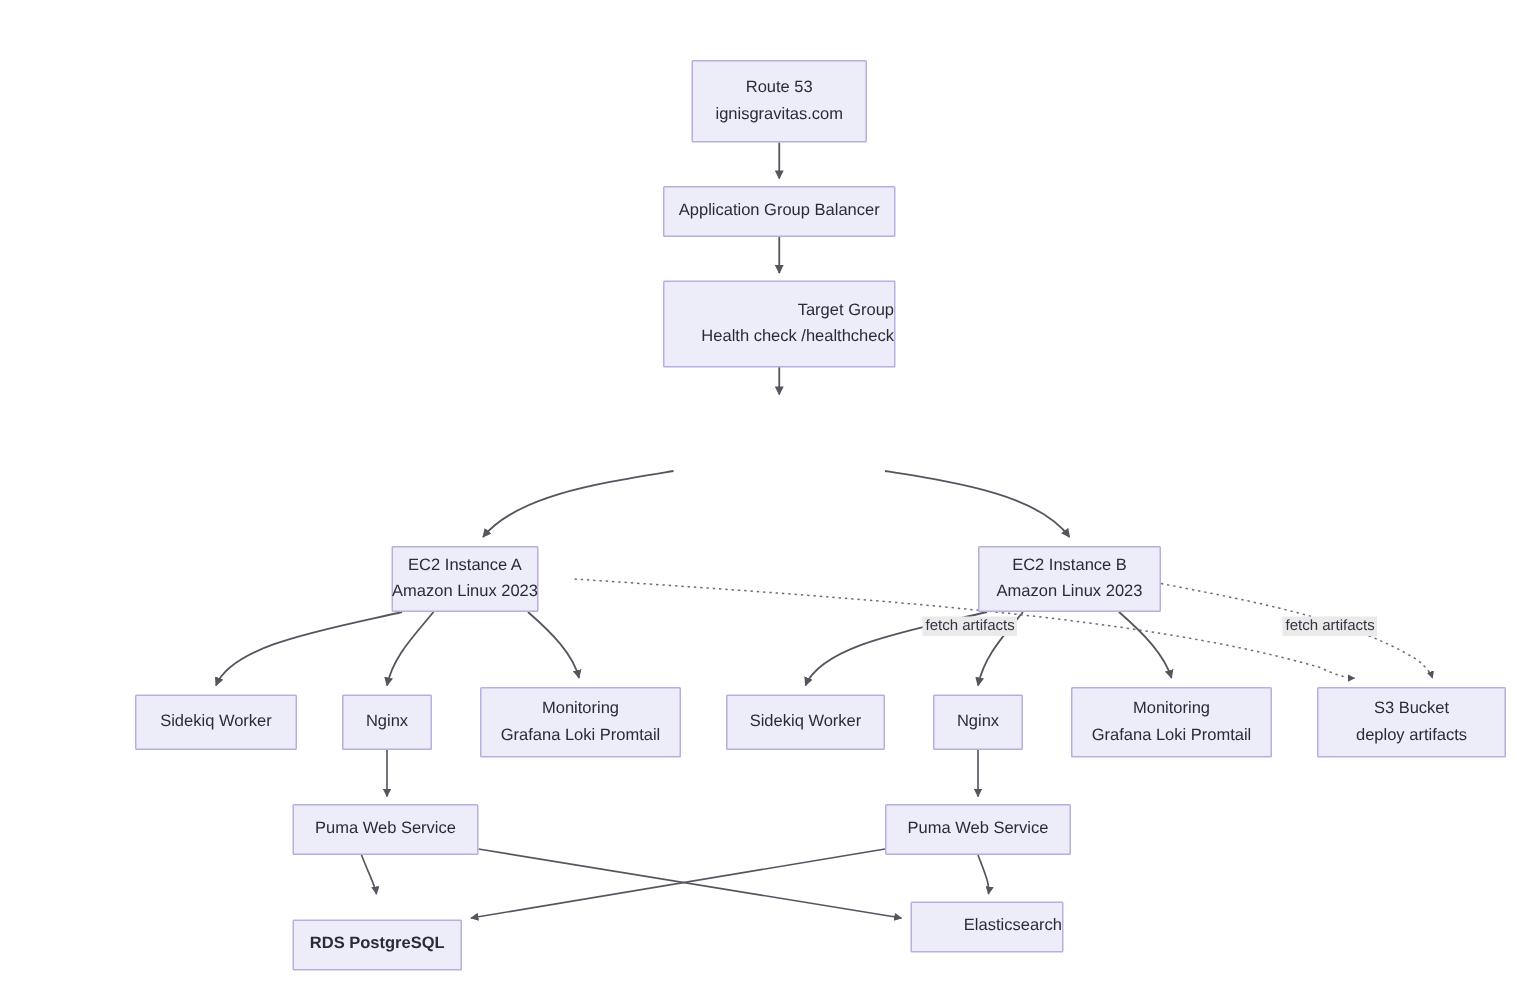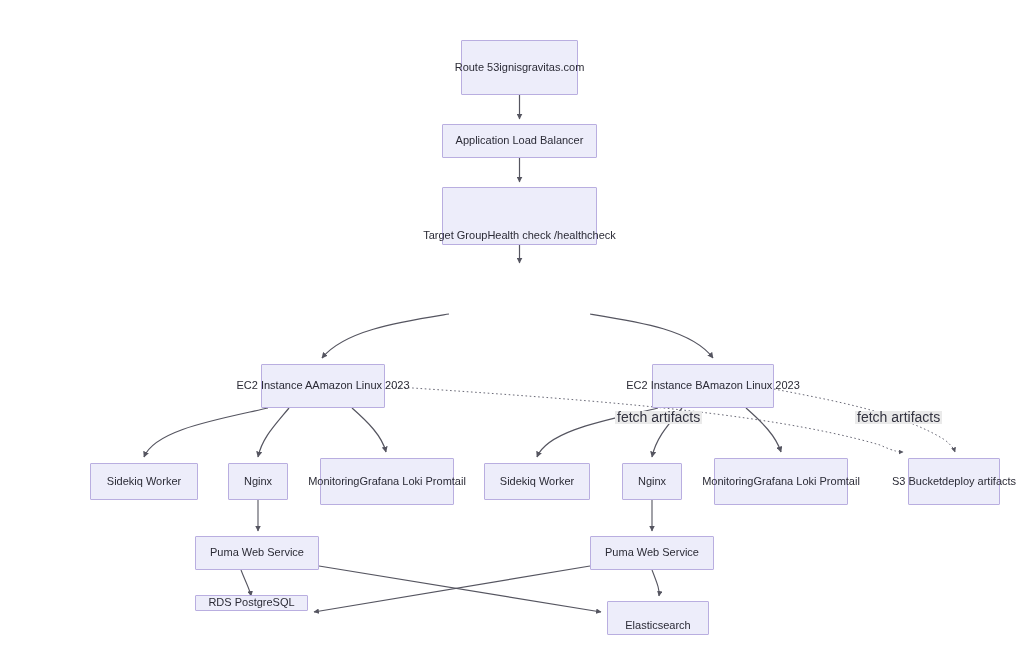--- a/index.html
+++ b/index.html
@@ -28,40 +28,40 @@
     height: 661px;
     pointer-events: none;
   }
   .node {
     position: absolute;
     box-sizing: border-box;
     background: #ededfa;
     border: 1px solid #b9aee0;
     border-radius: 1px;
     display: flex;
-    flex-direction: row;
+    flex-direction: column;
     align-items: center;
     justify-content: center;
     color: #2b2b36;
     font-family: "Liberation Sans", sans-serif;
     font-size: 11px;
     line-height: 1.55;
     text-align: center;
     z-index: 2;
   }
   .node .line {
     display: block;
     white-space: nowrap;
   }
   .edge-label {
     position: absolute;
     background: #eaeaea;
     color: #333340;
     font-family: "Liberation Sans", sans-serif;
-    font-size: 14px;
+    font-size: 10px;
     line-height: 13px;
     padding: 0 2px;
     white-space: nowrap;
     z-index: 3;
   }
 </style>
 </head>
 <body>
 
 <div id="diagram-root">
@@ -119,30 +119,30 @@
       <path d="M 774 389 C 830 400 900 412 945 440 C 952 446 954 449 955 452" marker-end="url(#arrow-dot)"></path>
     </g>
   </svg>
 
   <div class="node" style="left:461px; top:40px; width:117px; height:55px;">
     <span class="line">Route 53</span>
     <span class="line">ignisgravitas.com</span>
   </div>
 
   <div class="node" style="left:442px; top:124px; width:155px; height:34px;">
-    <span class="line">Application Load Balancer</span>
+    <span class="line">Application Group Balancer</span>
   </div>
 
   <div class="node" style="left:442px; top:187px; width:155px; height:58px;align-items:flex-end;">
     <span class="line">Target Group</span>
     <span class="line">Health check /healthcheck</span>
   </div>
 
 
-  <div class="node" style="left:261px; top:364px; width:124px; height:44px;">
+  <div class="node" style="left:261px; top:364px; width:98px; height:44px;">
     <span class="line">EC2 Instance A</span>
     <span class="line">Amazon Linux 2023</span>
   </div>
 
   <div class="node" style="left:652px; top:364px; width:122px; height:44px;">
     <span class="line">EC2 Instance B</span>
     <span class="line">Amazon Linux 2023</span>
   </div>
 
   <div class="node" style="left:90px; top:463px; width:108px; height:37px;">
@@ -164,34 +164,34 @@
 
   <div class="node" style="left:622px; top:463px; width:60px; height:37px;">
     <span class="line">Nginx</span>
   </div>
 
   <div class="node" style="left:714px; top:458px; width:134px; height:47px;">
     <span class="line">Monitoring</span>
     <span class="line">Grafana Loki Promtail</span>
   </div>
 
-  <div class="node" style="left:908px; top:458px; width:92px; height:47px;">
+  <div class="node" style="left:878px; top:458px; width:126px; height:47px;">
     <span class="line">S3 Bucket</span>
     <span class="line">deploy artifacts</span>
   </div>
 
   <div class="node" style="left:195px; top:536px; width:124px; height:34px;">
     <span class="line">Puma Web Service</span>
   </div>
 
   <div class="node" style="left:590px; top:536px; width:124px; height:34px;">
     <span class="line">Puma Web Service</span>
   </div>
 
-  <div class="node" style="left:195px; top:595px; width:113px; height:16px;">
+  <div class="node" style="left:195px; top:613px; width:113px; height:34px;font-weight:bold;">
     <span class="line">RDS PostgreSQL</span>
   </div>
 
   <div class="node" style="left:607px; top:601px; width:102px; height:34px;align-items:flex-end;">
     <span class="line">Elasticsearch</span>
   </div>
 
   <div class="edge-label" style="left:615px; top:411px;">fetch artifacts</div>
   <div class="edge-label" style="left:855px; top:411px;">fetch artifacts</div>
 

